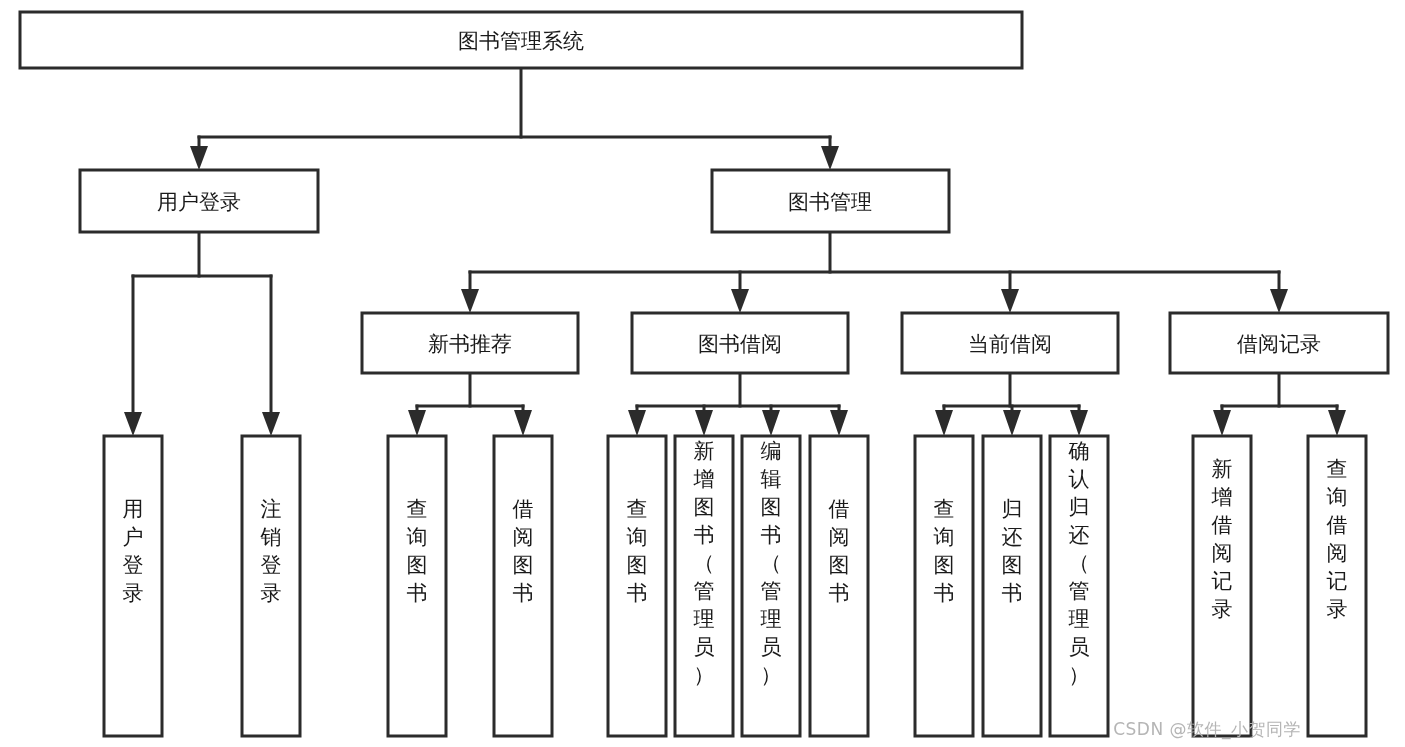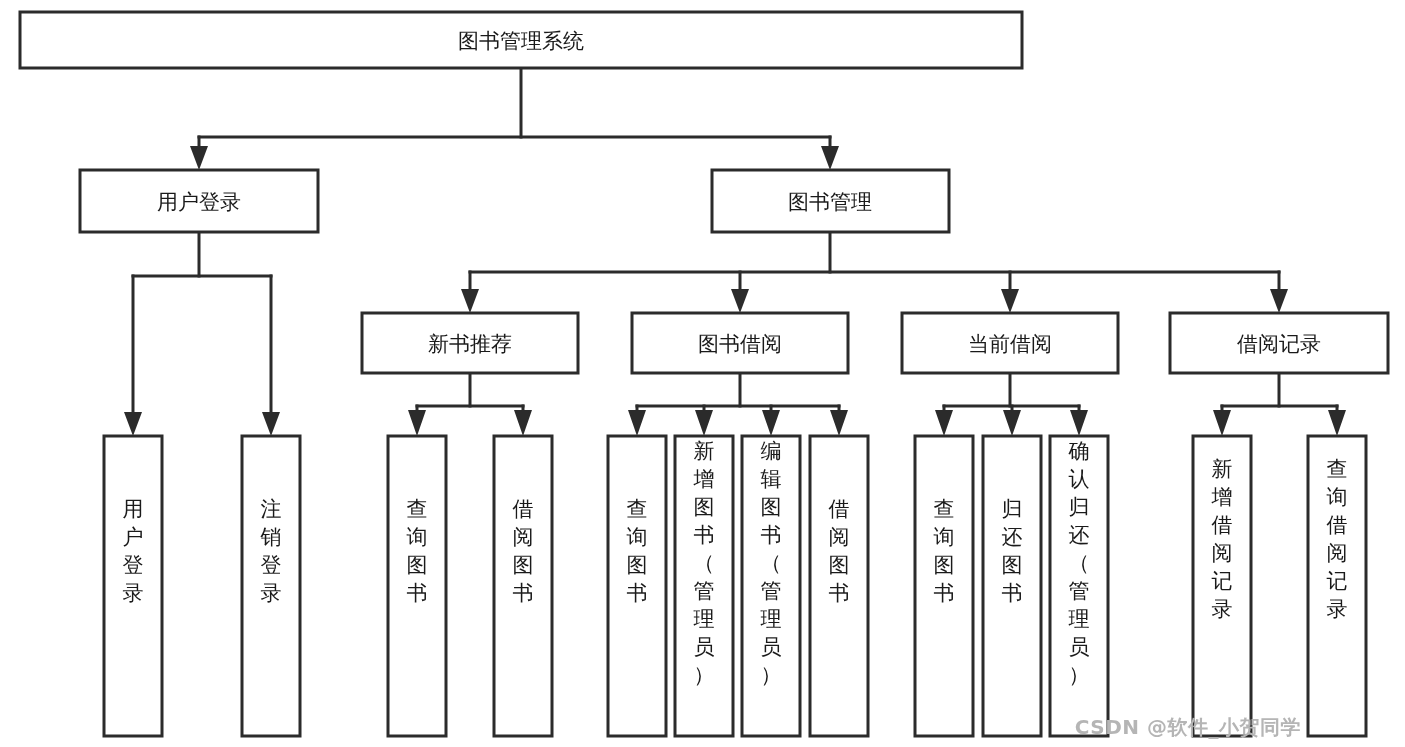--- a/index.html
+++ b/index.html
@@ -56,26 +56,25 @@
     font-size: 21px;
     fill: #1a1a1a;
     text-anchor: middle;
     white-space: pre;
   }
   .watermark-text {
     position: absolute;
     right: 8px;
     bottom: 6px;
     font-family: "DejaVu Sans", "Liberation Sans", sans-serif;
-    font-size: 20px;
+    font-size: 17px;
     color: #b5b5b5;
     letter-spacing: 0.5px;
     user-select: none;
     white-space: nowrap;
-    font-weight: bold;
   }
 </style>
 </head>
 <body>
 
 <div id="diagram-root">
 
   <svg id="flow" viewBox="0 0 1405 747" xmlns="http://www.w3.org/2000/svg">
 
     <g>

